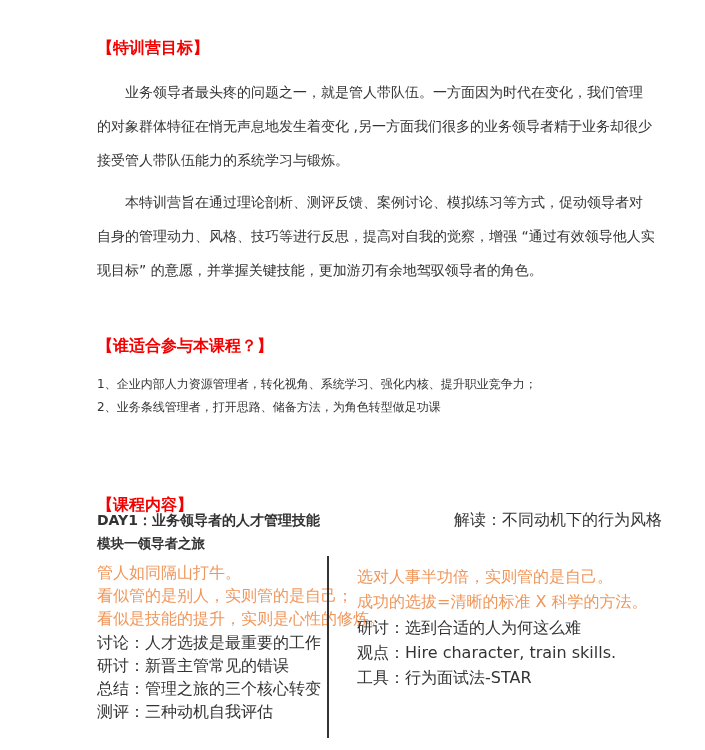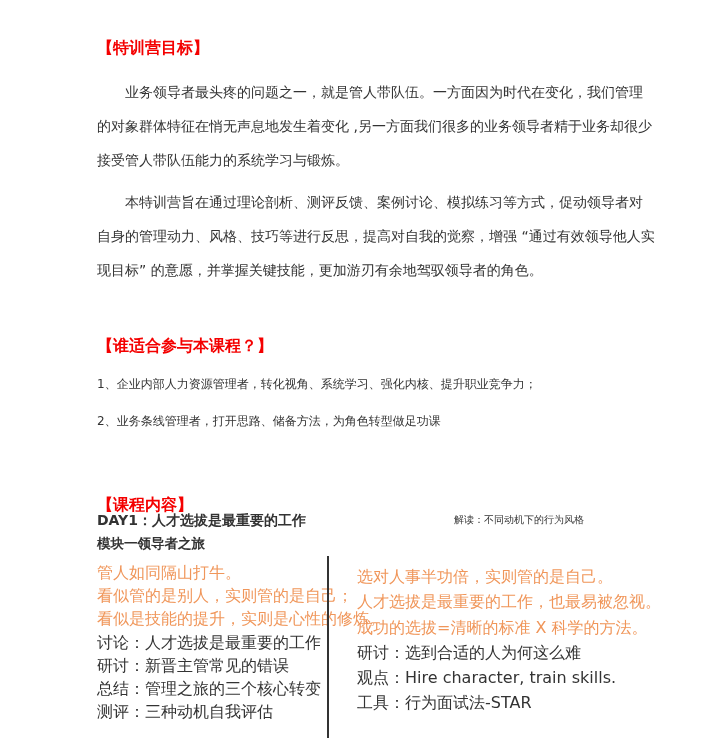--- a/index.html
+++ b/index.html
@@ -44,21 +44,21 @@
   .day-title {
     font-size: 14px;
     font-weight: bold;
     line-height: 20px;
     white-space: nowrap;
   }
   .day-note {
     position: absolute;
     left: 357px;
     top: 0;
-    font-size: 10px;
+    font-size: 16px;
     font-weight: normal;
     line-height: 20px;
     white-space: nowrap;
   }
   .module-title {
     font-size: 13.5px;
     font-weight: bold;
     line-height: 20px;
     white-space: nowrap;
   }
@@ -98,45 +98,44 @@
 
   <div class="abs para" style="top:185px">
     <div class="pline indent">本特训营旨在通过理论剖析、测评反馈、案例讨论、模拟练习等方式，促动领导者对</div>
     <div class="pline">自身的管理动力、风格、技巧等进行反思，提高对自我的觉察，增强 “通过有效领导他人实</div>
     <div class="pline">现目标” 的意愿，并掌握关键技能，更加游刃有余地驾驭领导者的角色。</div>
   </div>
 
   <div class="abs red-heading" style="top:336px">【谁适合参与本课程？】</div>
 
   <div class="abs aud-item" style="top:374px">1、企业内部人力资源管理者，转化视角、系统学习、强化内核、提升职业竞争力；</div>
-  <div class="abs aud-item" style="top:411px">2、业务条线管理者，打开思路、储备方法，为角色转型做足功课</div>
+  <div class="abs aud-item" style="top:397px">2、业务条线管理者，打开思路、储备方法，为角色转型做足功课</div>
 
   <div class="abs red-heading" style="top:495px">【课程内容】</div>
 
   <div class="abs" style="top:510px; right:0; width:608px; position:absolute;">
-    <div class="day-title">DAY1：人才选拔是最重要的工作</div>
+    <div class="day-title">DAY1：业务领导者的人才管理技能</div>
     <div class="day-note">解读：不同动机下的行为风格</div>
   </div>
 
   <div class="abs module-title" style="top:533px">模块一领导者之旅</div>
 
   <div class="col col-left">
     <div class="cline orange">管人如同隔山打牛。</div>
     <div class="cline orange">看似管的是别人，实则管的是自己；</div>
     <div class="cline orange">看似是技能的提升，实则是心性的修炼。</div>
     <div class="cline">讨论：人才选拔是最重要的工作</div>
     <div class="cline">研讨：新晋主管常见的错误</div>
     <div class="cline">总结：管理之旅的三个核心转变</div>
     <div class="cline">测评：三种动机自我评估</div>
   </div>
 
   <div class="v-divider"></div>
 
   <div class="col col-right">
     <div class="cline orange">选对人事半功倍，实则管的是自己。</div>
-    <div class="cline orange">人才选拔是最重要的工作，也最易被忽视。</div>
     <div class="cline orange">成功的选拔=清晰的标准 X 科学的方法。</div>
     <div class="cline">研讨：选到合适的人为何这么难</div>
     <div class="cline">观点：Hire character, train skills.</div>
     <div class="cline">工具：行为面试法-STAR</div>
   </div>
 
 </div>
 
 </body></html>

